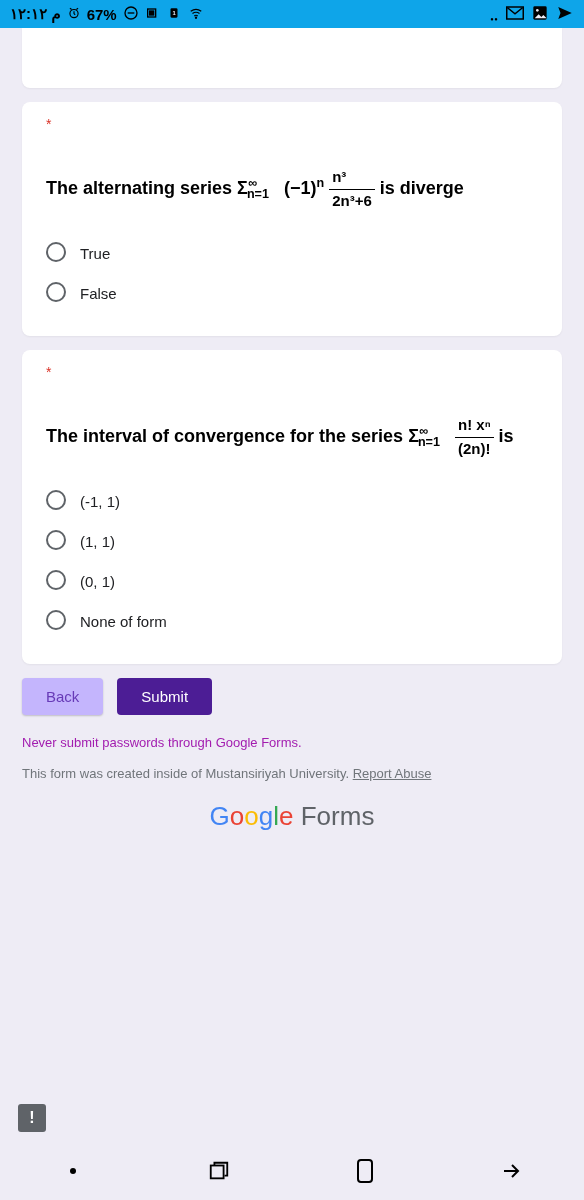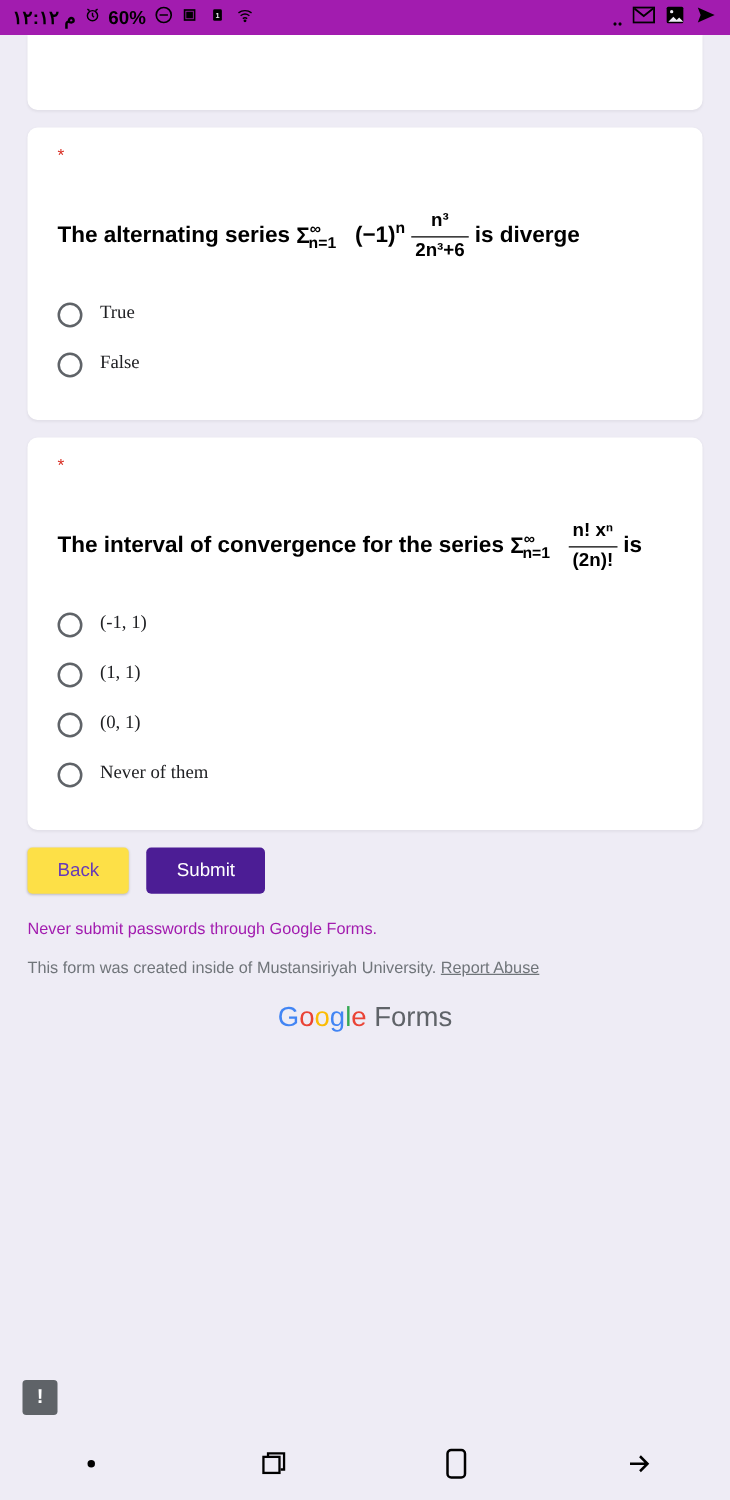--- a/index.html
+++ b/index.html
@@ -6,21 +6,21 @@
   body {
     width: 584px;
     height: 1200px;
     background: #eeecf5;
     font-family: Arial, sans-serif;
     position: relative;
     overflow: hidden;
   }
   .status-bar {
     height: 28px;
-    background: #a21caf;
+    background: #0ea5e9;
     display: flex;
     align-items: center;
     justify-content: space-between;
     padding: 0 10px;
     color: #000;
     font-size: 15px;
     font-weight: bold;
   }
   .status-left { display:flex; align-items:center; gap:6px; }
   .status-right { display:flex; align-items:center; gap:8px; }
@@ -41,44 +41,43 @@
   }
   .required { color:#d93025; font-size:14px; position:absolute; top:14px; left:24px; }
   .question {
     font-family: Liberation Sans, sans-serif;
     font-weight: bold;
     font-size: 18px;
     margin-top: 40px;
     margin-bottom: 20px;
     line-height: 1.5;
   }
-  .frac { display:inline-block; text-align:center; vertical-align:middle; font-size:15px; }
+  .frac { display:inline-block; text-align:left; vertical-align:middle; font-size:15px; }
   .frac .num { display:block; border-bottom:1px solid #000; padding:0 3px; }
   .frac .den { display:block; padding:0 3px; }
   .option {
-    display:flex; align-items:flex-start;
+    display:flex; align-items:flex-end;
     padding:10px 0;
-    font-family:Liberation Serif, serif;
   }
   .radio {
     width:20px; height:20px; border:2px solid #5f6368; border-radius:50%;
     margin-right:14px; flex-shrink:0;
   }
   .option-label { font-size:15px; color:#202124; }
   .btn-row { display:flex; gap:14px; margin:14px 22px 0 22px; }
   .btn {
     padding:10px 24px; border-radius:4px; font-size:15px;
     border:none; cursor:pointer;
   }
-  .btn-back { background:#fde047; color:#673ab7; box-shadow:0 1px 2px rgba(0,0,0,0.2); }
+  .btn-back { background:#c4b5fd; color:#673ab7; box-shadow:0 1px 2px rgba(0,0,0,0.2); }
   .btn-submit { background:#4c1d95; color:#fff; }
   .footer-text { text-align:left; font-size:13px; color:#a21caf; margin:20px 22px 0 22px; }
   .footer-text2 { font-size:13px; color:#70757a; margin:16px 22px 0 22px; }
   .report-link { text-decoration:underline; color:#70757a; }
-  .google-forms { text-align:center; font-size:22px; margin-top:20px; color:#5f6368; }
+  .google-forms { text-align:center; font-size:26px; margin-top:20px; color:#5f6368; }
   .google-forms .g1{color:#4285F4}.google-forms .g2{color:#EA4335}.google-forms .g3{color:#FBBC05}.google-forms .g4{color:#4285F4}.google-forms .g5{color:#34A853}.google-forms .g6{color:#EA4335}
   .google-forms .forms{color:#5f6368; font-weight:300;}
   .nav-bar {
     position:absolute; bottom:0; left:0; right:0; height:58px;
     display:flex; align-items:center; justify-content:space-around;
     background:#eeecf5;
   }
   .nav-icon { width:24px; height:24px; display:flex; align-items:center; justify-content:center; }
   .feedback-btn {
     position:absolute; left:18px; bottom:68px;
@@ -94,21 +93,21 @@
 <div class="status-bar">
   <div class="status-left">
     <span>۱۲:۱۲ م</span>
     <span>
       <svg width="14" height="14" viewBox="0 0 24 24" fill="#000">
           <circle cx="12" cy="13" r="7" fill="none" stroke="#000" stroke-width="2"></circle>
           <path d="M12 9v4l2 2" stroke="#000" stroke-width="2" fill="none"></path>
           <path d="M5 4l3 2M19 4l-3 2" stroke="#000" stroke-width="2"></path>
         </svg>
     </span>
-    <span>60%</span>
+    <span>67%</span>
     <span>
       <svg width="16" height="16" viewBox="0 0 24 24">
           <circle cx="12" cy="12" r="9" fill="none" stroke="#000" stroke-width="2"></circle>
           <path d="M7 12h10" stroke="#000" stroke-width="2"></path>
         </svg>
     </span>
     <span>
       <svg width="16" height="16" viewBox="0 0 24 24">
           <rect x="4" y="6" width="12" height="12" fill="none" stroke="#000" stroke-width="2"></rect>
           <rect x="6" y="8" width="8" height="8" fill="#000"></rect>
@@ -183,21 +182,21 @@
   <div class="option">
     <div class="radio"></div>
     <span class="option-label">(1, 1)</span>
   </div>
   <div class="option">
     <div class="radio"></div>
     <span class="option-label">(0, 1)</span>
   </div>
   <div class="option">
     <div class="radio"></div>
-    <span class="option-label">Never of them</span>
+    <span class="option-label">None of form</span>
   </div>
 </div>
 
 <div class="btn-row">
   <button class="btn btn-back">Back</button>
   <button class="btn btn-submit">Submit</button>
 </div>
 
 <div class="footer-text">Never submit passwords through Google Forms.</div>
 <div class="footer-text2">

